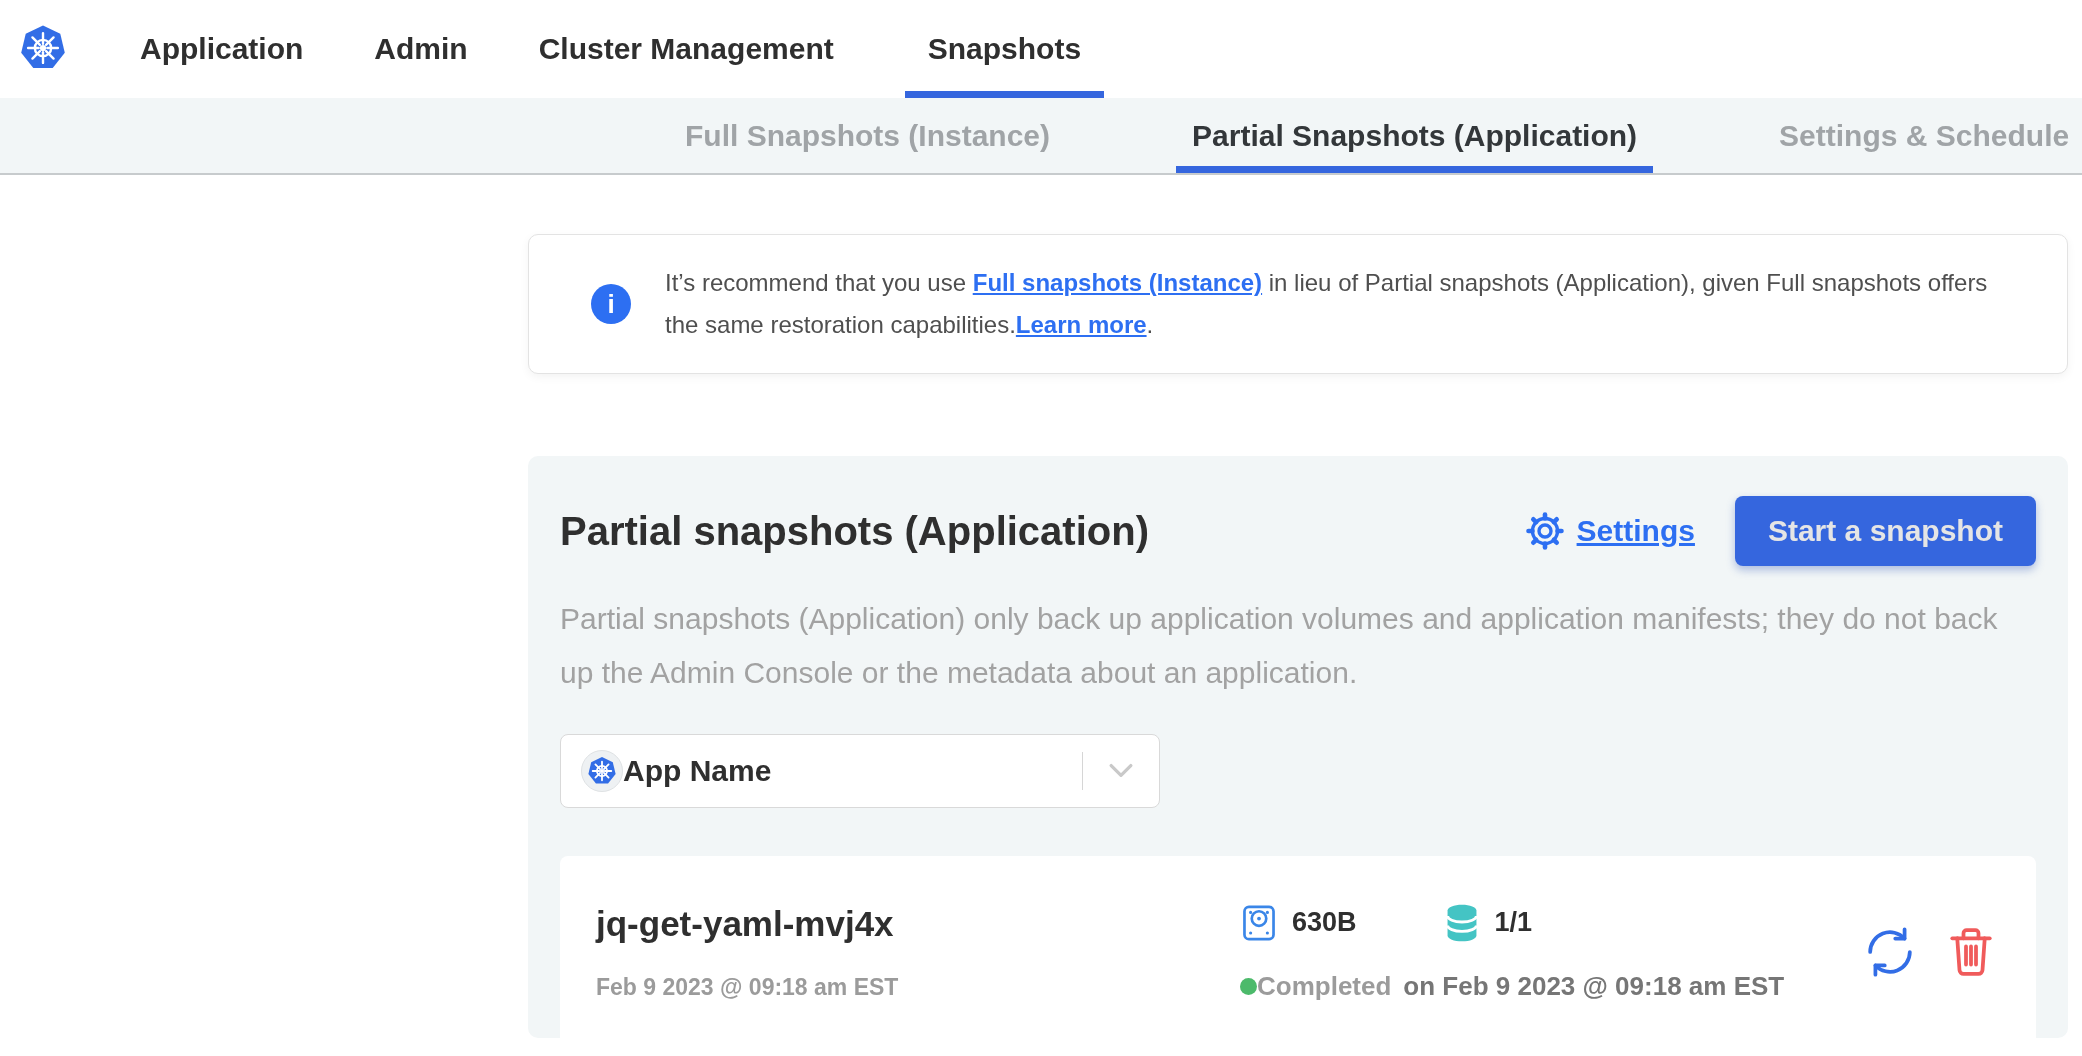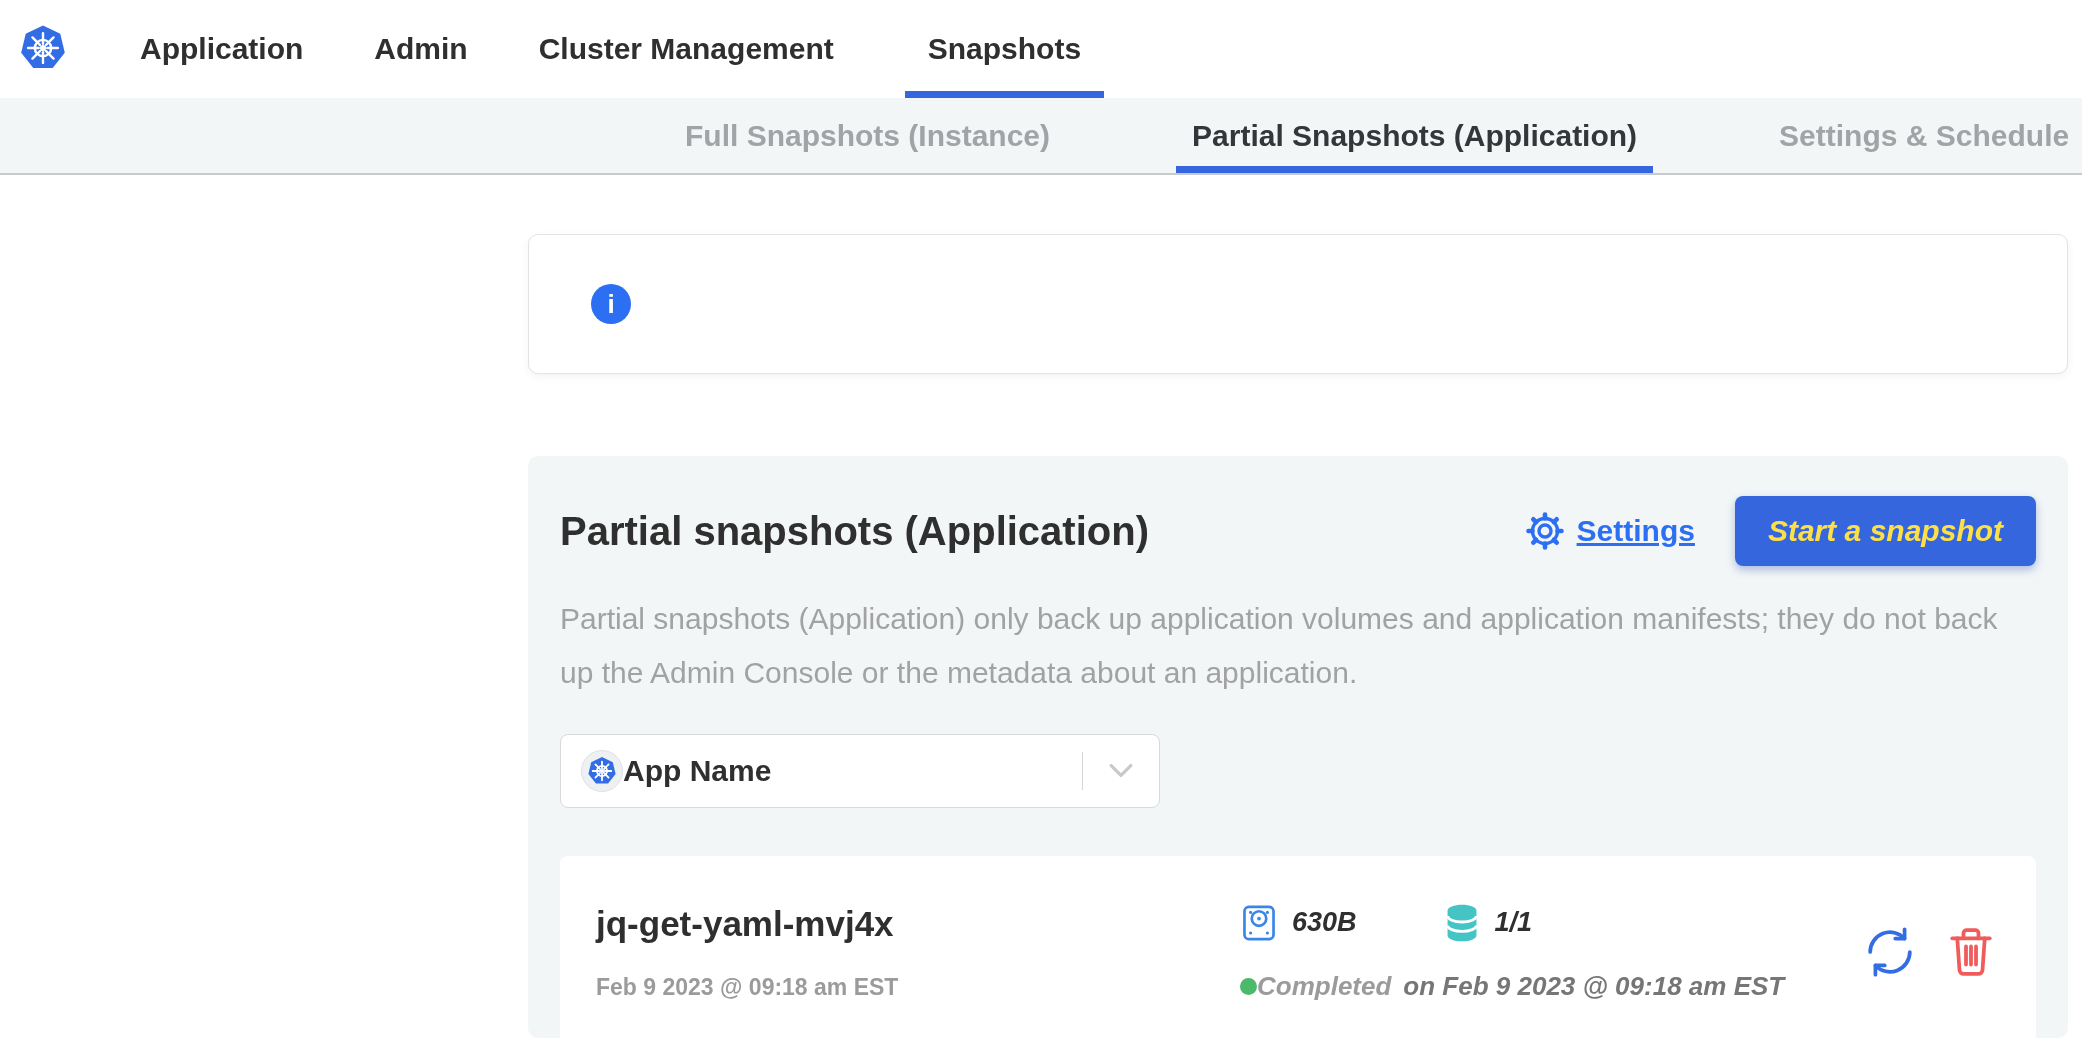--- a/index.html
+++ b/index.html
@@ -26,36 +26,36 @@
   .callout-text a{color:#2d6ff2;text-decoration:underline;cursor:pointer;}
   .link-strong{font-weight:700;}
 
   
   .panel{position:absolute;left:528px;top:456px;width:1540px;height:582px;background:#f2f6f7;border-radius:10px;box-sizing:border-box;padding:40px 32px 0 32px;}
   .panel-header{display:flex;align-items:center;}
   .panel-title{font-size:40px;font-weight:700;color:#2f2f2f;}
   .panel-actions{margin-left:auto;display:flex;align-items:center;}
   .settings-link{display:flex;align-items:center;cursor:pointer;}
   .settings-label{margin-left:12px;font-size:30px;font-weight:700;color:#2d6ff2;text-decoration:underline;}
-  .start-btn{margin-left:40px;background:#3566de;color:#fde047;font-family:inherit;font-size:30px;font-weight:700;border:none;border-radius:8px;padding:18px 33px;box-shadow:0 4px 8px rgba(40,80,180,0.35);cursor:pointer;font-style:italic;}
+  .start-btn{margin-left:40px;background:#3566de;color:#e5e5e5;font-family:inherit;font-size:30px;font-weight:700;border:none;border-radius:8px;padding:18px 33px;box-shadow:0 4px 8px rgba(40,80,180,0.35);cursor:pointer;}
   .panel-desc{margin-top:26px;font-size:30px;line-height:54px;color:#a2a2a2;max-width:1486px;}
 
   
   .app-select{margin-top:34px;width:600px;height:74px;background:#ffffff;border:1px solid #d9d9d9;border-radius:8px;display:flex;align-items:center;box-sizing:border-box;cursor:pointer;}
   .k8s-badge{flex:none;width:42px;height:42px;margin-left:20px;border-radius:50%;background:#eef1f3;border:1px solid #dfe2e4;display:flex;align-items:center;justify-content:center;box-sizing:border-box;}
   .app-select-label{font-size:30px;font-weight:700;color:#2f2f2f;}
   .select-divider{margin-left:auto;width:1px;height:38px;background:#d6d6d6;}
   .select-chevron{width:76px;display:flex;align-items:center;justify-content:center;}
 
   
   .snapshot-card{margin-top:48px;height:192px;background:#ffffff;border-radius:8px;display:flex;align-items:center;padding:0 36px;box-sizing:border-box;}
   .snap-main{width:644px;}
   .snap-name{font-size:35px;font-weight:700;color:#2f2f2f;}
   .snap-date{margin-top:30px;font-size:23px;font-weight:700;color:#9b9b9b;}
-  .snap-mid{flex:1;font-style:italic;}
+  .snap-mid{flex:1;}
   .mid-row1{display:flex;align-items:center;}
   .metric{display:flex;align-items:center;}
   .metric-value{margin-left:14px;font-size:27px;font-weight:700;color:#2f2f2f;}
   .metric+.metric{margin-left:86px;}
   .mid-row2{margin-top:28px;display:flex;align-items:center;}
   .status-dot{flex:none;width:17px;height:17px;border-radius:50%;background:#4cba6b;}
   .status-label{font-size:26px;font-weight:700;color:#9b9b9b;}
   .status-finished{margin-left:12px;font-size:26px;font-weight:700;color:#767676;}
   .snap-actions{display:flex;align-items:center;gap:30px;margin-right:6px;}
   .icon-btn{background:none;border:none;padding:0;cursor:pointer;display:flex;align-items:center;}
@@ -94,20 +94,21 @@
   <div class="tabbar">
     <div class="tabs">
       <div class="tab">Full Snapshots (Instance)</div>
       <div class="tab active">Partial Snapshots (Application)</div>
       <div class="tab">Settings &amp; Schedule</div>
     </div>
   </div>
 
   <div class="callout">
     <div class="info-icon">i</div>
+    <div class="callout-text"><span>It’s recommend that you use </span><a class="link-strong">Full snapshots (Instance)</a><span> in lieu of Partial snapshots (Application), given Full snapshots offers the same restoration capabilities.</span><a class="link-strong">Learn more</a><span>.</span></div>
   </div>
 
   <div class="panel">
 
     <div class="panel-header">
       <div class="panel-title">Partial snapshots (Application)</div>
       <div class="panel-actions">
         <div class="settings-link">
           <span style="display:flex;">
             <svg viewBox="0 0 40 40" width="40" height="40" fill="none" stroke="#2d6ff2">

